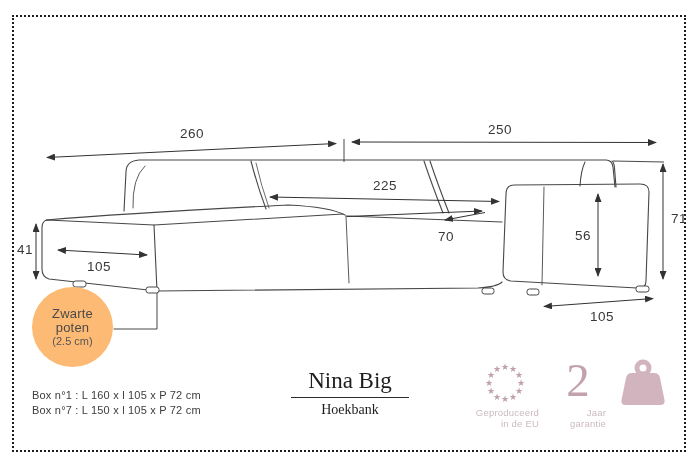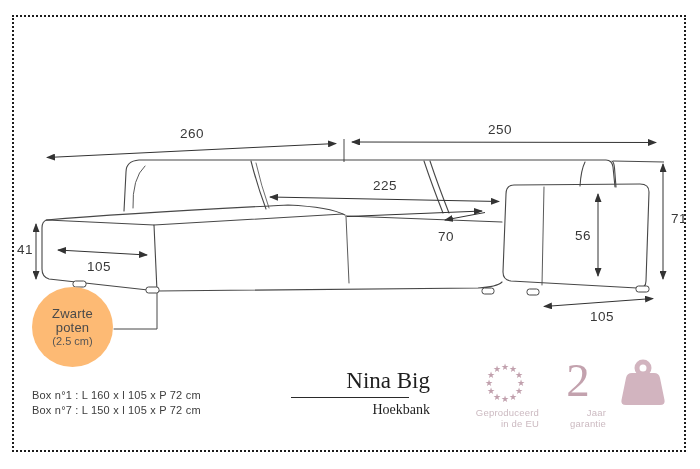--- a/index.html
+++ b/index.html
@@ -12,21 +12,21 @@
   
   .legs-badge{position:absolute;left:32px;top:287px;width:81px;height:80px;border-radius:50%;
               background:#fdba74;text-align:center;box-sizing:border-box;padding-top:20px;}
   .legs-badge .l1{font-size:13px;line-height:14px;color:#4a4a4a;letter-spacing:.2px;}
   .legs-badge .l3{font-size:11px;line-height:12px;color:#565656;}
 
   
   .box-specs{position:absolute;left:32px;top:388px;color:#3c3c3c;font-size:11px;line-height:14.5px;letter-spacing:.2px;}
 
   
-  .title-block{position:absolute;left:270px;top:368px;width:160px;text-align:right;
+  .title-block{position:absolute;left:270px;top:368px;width:160px;text-align:center;
                font-family:"Liberation Serif",serif;color:#1e1e1e;}
   .title-block .name{font-size:23px;line-height:26px;}
   .title-block .rule{width:118px;height:0;border-top:1.3px solid #2a2a2a;margin:3px auto 2px auto;}
   .title-block .sub{font-size:14px;line-height:19px;}
 
   
   .badge-caption{position:absolute;text-align:right;font-size:9.5px;line-height:11px;color:#ccbac1;letter-spacing:.2px;}
   .eu-stars{position:absolute;left:477px;top:356px;width:56px;height:54px;}
   .eu-stars span{position:absolute;font-size:9px;color:#c1a0ad;transform:translate(-50%,-50%);}
   .warranty-num{position:absolute;left:556px;top:355px;width:44px;text-align:center;

